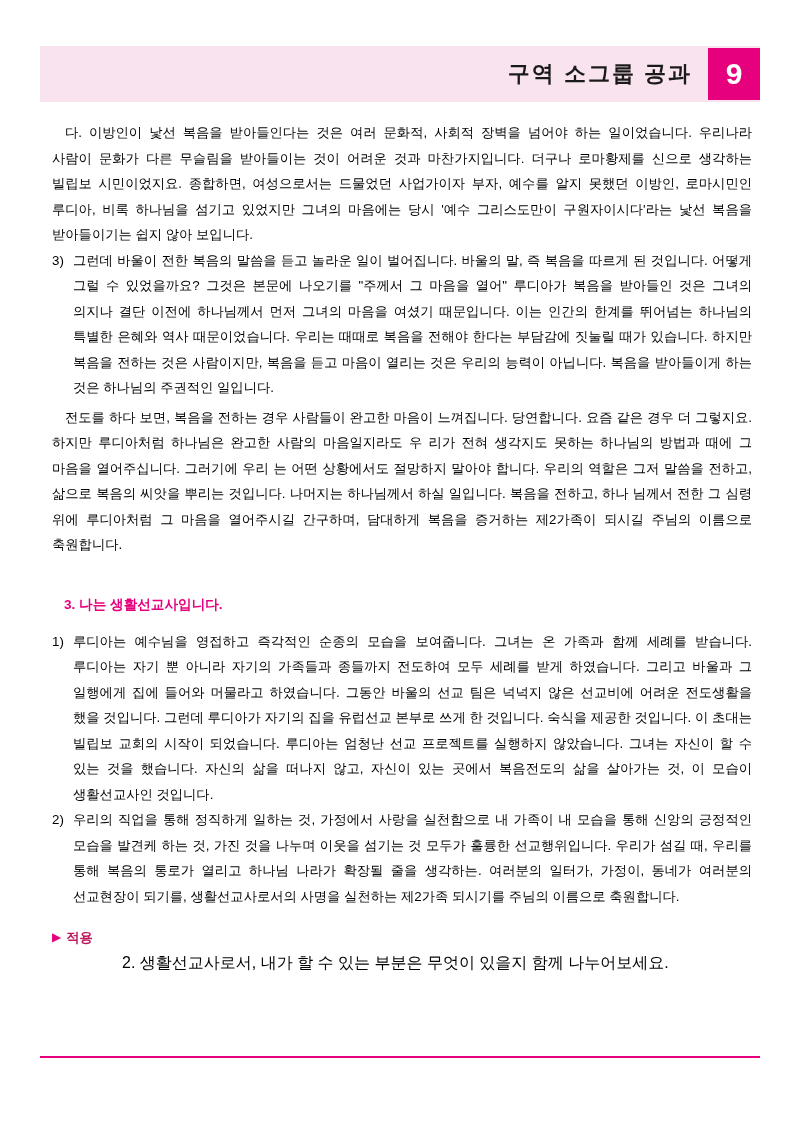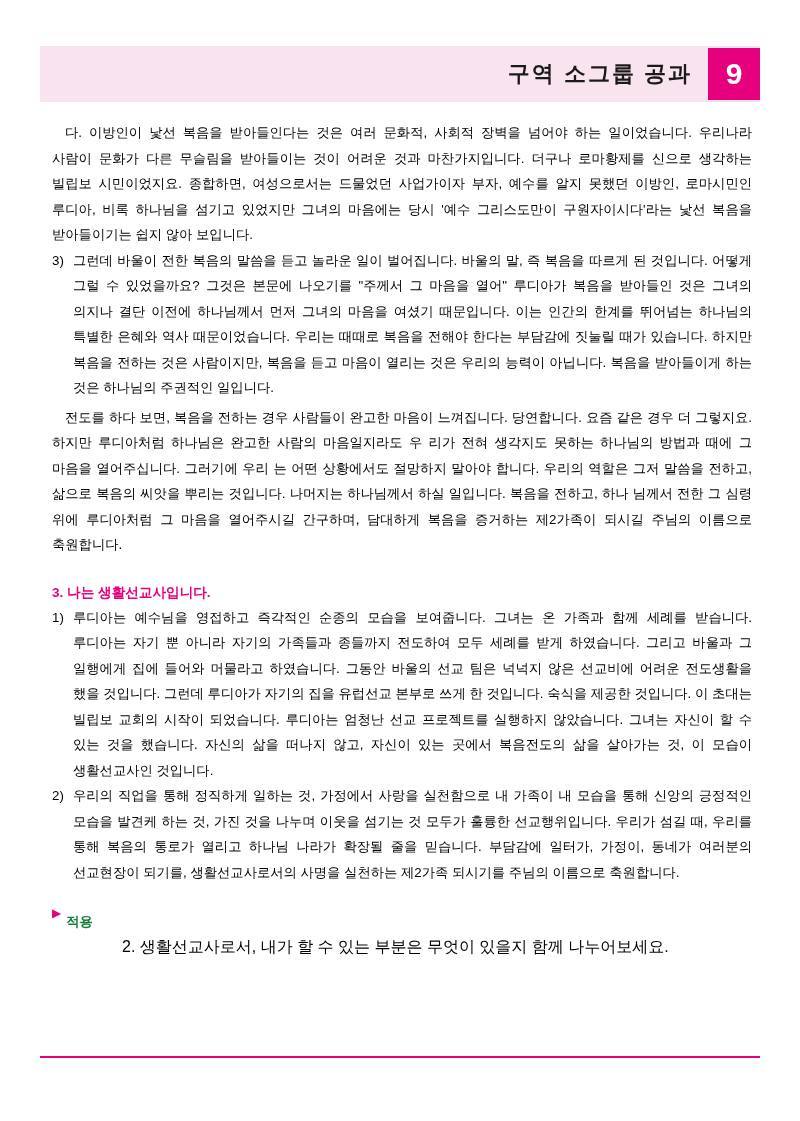--- a/index.html
+++ b/index.html
@@ -96,46 +96,45 @@
 
   .gap-sm { height: 4px; }
   .gap-md { height: 16px; }
   .gap-lg { height: 22px; }
 
   .section-heading {
     color: #e6007e;
     font-weight: bold;
     font-size: 13.6px;
     line-height: 25px;
-    margin: 0;
+    margin: 12px;
   }
 
   
   .apply-block {
     position: relative;
     padding-left: 0;
   }
   .apply-row {
     display: flex;
     align-items: flex-start;
   }
   .apply-tri {
     color: #e6007e;
     font-size: 12px;
     line-height: 25px;
     margin-right: 5px;
   }
   .apply-label {
-    color: #15803d;
+    color: #be185d;
     font-weight: bold;
     font-size: 13.3px;
     line-height: 25px;
     margin-right: 10px;
     white-space: nowrap;
-    margin-top: 8px;
   }
   .apply-q {
     font-size: 13.3px;
     line-height: 25px;
   }
   .apply-q2 {
     font-size: 16px;
     line-height: 25px;
     margin-left: 70px;
   }
@@ -177,21 +176,21 @@
 
     <p class="section-heading">3. 나는 생활선교사입니다.</p>
 
     <div class="num-item">
       <span class="marker">1)</span>
       <p>루디아는 예수님을 영접하고 즉각적인 순종의 모습을 보여줍니다. 그녀는 온 가족과 함께 세례를 받습니다. 루디아는 자기 뿐 아니라 자기의 가족들과 종들까지 전도하여 모두 세례를 받게 하였습니다. 그리고 바울과 그 일행에게 집에 들어와 머물라고 하였습니다. 그동안 바울의 선교 팀은 넉넉지 않은 선교비에 어려운 전도생활을 했을 것입니다. 그런데 루디아가 자기의 집을 유럽선교 본부로 쓰게 한 것입니다. 숙식을 제공한 것입니다. 이 초대는 빌립보 교회의 시작이 되었습니다. 루디아는 엄청난 선교 프로젝트를 실행하지 않았습니다. 그녀는 자신이 할 수 있는 것을 했습니다. 자신의 삶을 떠나지 않고, 자신이 있는 곳에서 복음전도의 삶을 살아가는 것, 이 모습이 생활선교사인 것입니다.</p>
     </div>
 
     <div class="num-item">
       <span class="marker">2)</span>
-      <p>우리의 직업을 통해 정직하게 일하는 것, 가정에서 사랑을 실천함으로 내 가족이 내 모습을 통해 신앙의 긍정적인 모습을 발견케 하는 것, 가진 것을 나누며 이웃을 섬기는 것 모두가 훌륭한 선교행위입니다. 우리가 섬길 때, 우리를 통해 복음의 통로가 열리고 하나님 나라가 확장될 줄을 믿습니다. 부담감에 일터가, 가정이, 동네가 여러분의 선교현장이 되기를, 생활선교사로서의 사명을 실천하는 제2가족 되시기를 주님의 이름으로 축원합니다.</p>
+      <p>우리의 직업을 통해 정직하게 일하는 것, 가정에서 사랑을 실천함으로 내 가족이 내 모습을 통해 신앙의 긍정적인 모습을 발견케 하는 것, 가진 것을 나누며 이웃을 섬기는 것 모두가 훌륭한 선교행위입니다. 우리가 섬길 때, 우리를 통해 복음의 통로가 열리고 하나님 나라가 확장될 줄을 생각하는. 여러분의 일터가, 가정이, 동네가 여러분의 선교현장이 되기를, 생활선교사로서의 사명을 실천하는 제2가족 되시기를 주님의 이름으로 축원합니다.</p>
     </div>
 
     <div class="gap-md"></div>
 
     <div class="apply-block">
       <div class="apply-row">
         <span class="apply-tri">▶</span>
         <span class="apply-label">적용</span>
       </div>
       <div class="apply-q2">2. 생활선교사로서, 내가 할 수 있는 부분은 무엇이 있을지 함께 나누어보세요.</div>

